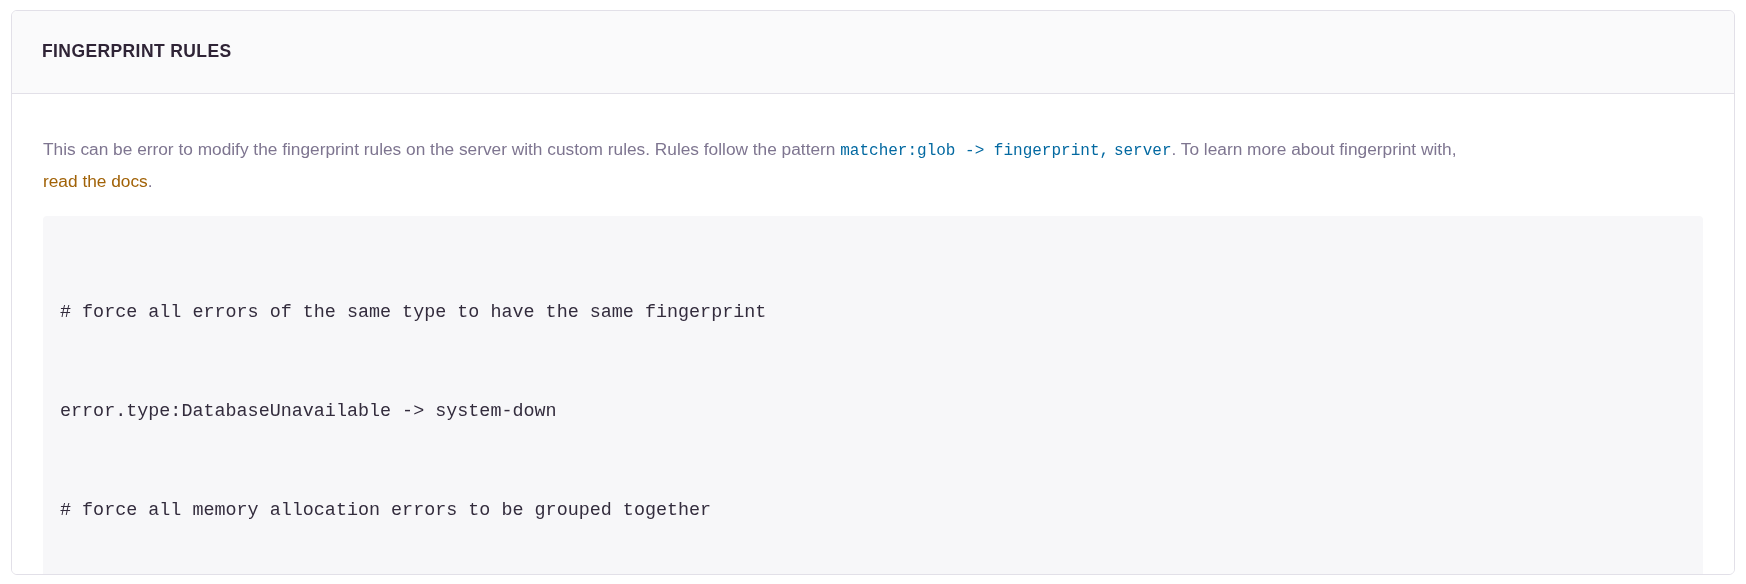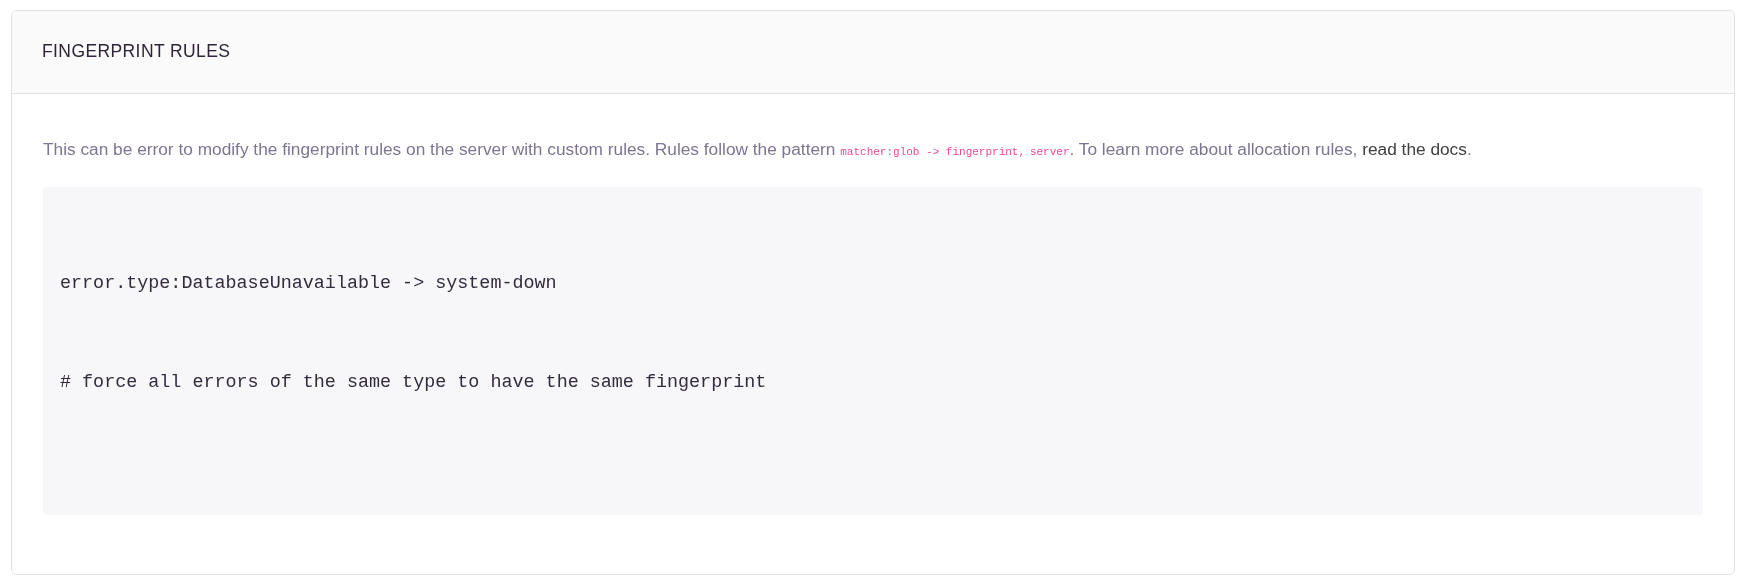--- a/index.html
+++ b/index.html
@@ -40,21 +40,21 @@
     flex: 0 0 83px;
     background: #fafafb;
     border-bottom: 1px solid #e2e0e8;
     display: flex;
     align-items: center;
     padding: 0 30px;
   }
 
   .panel-title {
     font-size: 17.5px;
-    font-weight: normal;
+    font-weight: bold;
     letter-spacing: 0.4px;
     color: #2f2436;
     text-transform: uppercase;
     font-family: "Liberation Sans", sans-serif;
     line-height: 1;
   }
 
   .panel-body {
     flex: 1 1 auto;
     background: #ffffff;
@@ -65,27 +65,27 @@
   .description {
     font-size: 17.3px;
     line-height: 30px;
     color: #7e7590;
     max-width: 1440px;
     font-family: "Liberation Sans", sans-serif;
   }
 
   .description .code-inline {
     font-family: "Liberation Mono", "DejaVu Sans Mono", monospace;
-    font-size: 11px;
-    color: #ec4899;
+    font-size: 16px;
+    color: #0369a1;
     white-space: nowrap;
   }
 
   .description a.docs-link {
-    color: #404040;
+    color: #a16207;
     text-decoration: none;
   }
 
   
   .code-block {
     margin-top: 20px;
     background: #f7f7f9;
     border-radius: 4px;
     padding: 14px 17px 17px 17px;
     font-family: "Liberation Mono", "DejaVu Sans Mono", monospace;
@@ -106,25 +106,26 @@
 
     <div class="panel-header">
       <h2 class="panel-title">FINGERPRINT RULES</h2>
     </div>
 
     <div class="panel-body">
 
       <p class="description">
         <span>This can be error to modify the fingerprint rules on the server with custom rules. Rules follow the pattern</span>
         <span class="code-inline">matcher:glob -&gt; fingerprint,</span>
-        <span class="code-inline">server</span><span>. To learn more about allocation rules,</span>
+        <span class="code-inline">server</span><span>. To learn more about fingerprint with,</span>
         <a class="docs-link" href="#">read the docs</a><span>.</span>
       </p>
 
       <div class="code-block">
+        <span class="code-line"># force all errors of the same type to have the same fingerprint</span>
         <span class="code-line">error.type:DatabaseUnavailable -&gt; system-down</span>
-        <span class="code-line"># force all errors of the same type to have the same fingerprint</span>
+        <span class="code-line"># force all memory allocation errors to be grouped together</span>
         
       </div>
 
     </div>
   </section>
 </div>
 
 </body></html>

